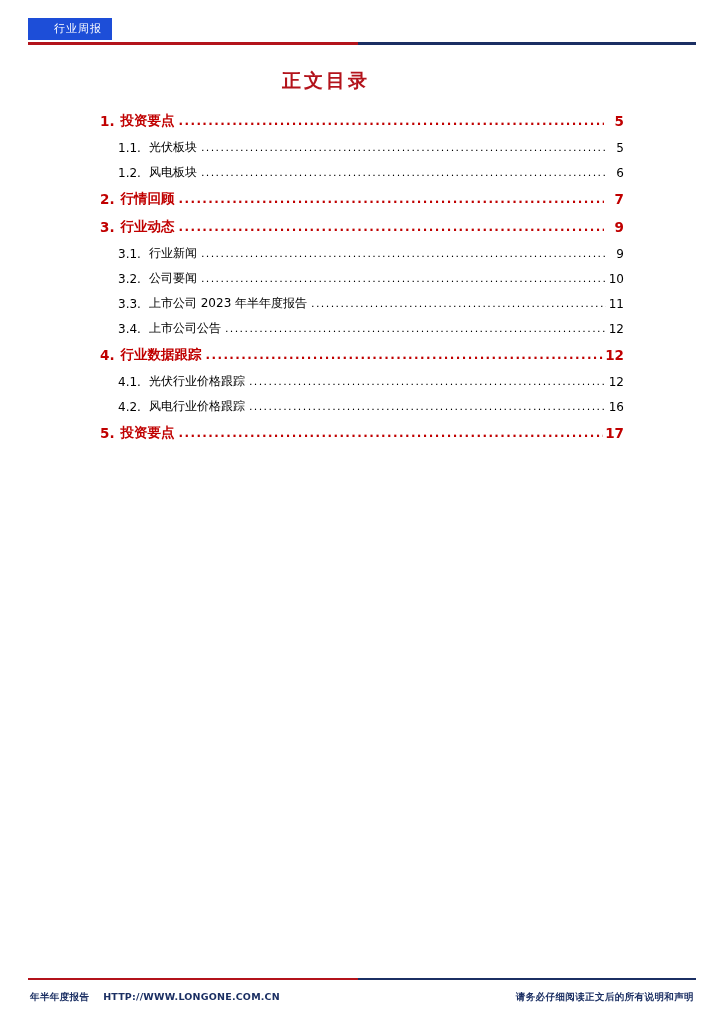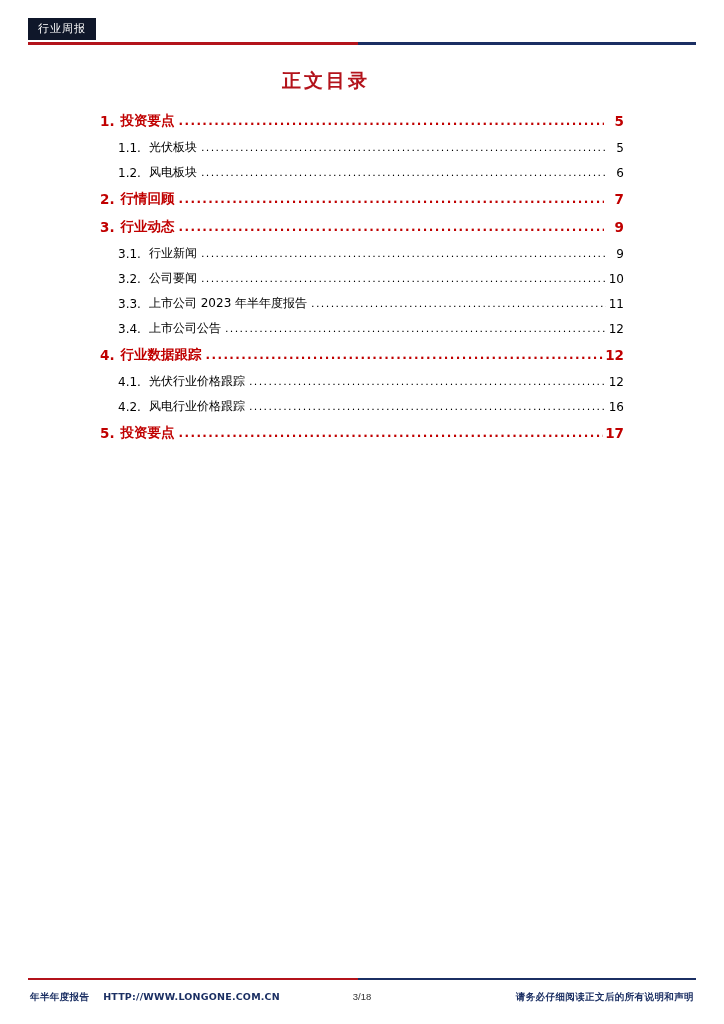--- a/index.html
+++ b/index.html
@@ -19,25 +19,25 @@
   .header {
     position: absolute;
     top: 0; left: 0;
     width: 724px;
     height: 60px;
   }
   .header-tag {
     position: absolute;
     left: 28px;
     top: 18px;
-    background: #0f172a;
+    background: #1d4ed8;
     color: #ffffff;
     font-size: 11px;
     letter-spacing: 1px;
-    padding: 3px 10px 4px 10px;
+    padding: 3px 10px 4px 26px;
     font-family: "DejaVu Sans", sans-serif;
   }
   .header-rule {
     position: absolute;
     left: 28px;
     top: 42px;
     width: 668px;
     height: 3px;
     background: #1b2f63;
   }
@@ -320,15 +320,14 @@
 
 </div>
 
 <div class="footer">
   <div class="footer-rule"></div>
   <div class="footer-rule-red"></div>
   <div class="footer-left">
     <span>年半年度报告</span>
     <span class="url">HTTP://WWW.LONGONE.COM.CN</span>
   </div>
-  <div class="footer-center">3/18</div>
   <div class="footer-right">请务必仔细阅读正文后的所有说明和声明</div>
 </div>
 
 </body></html>

